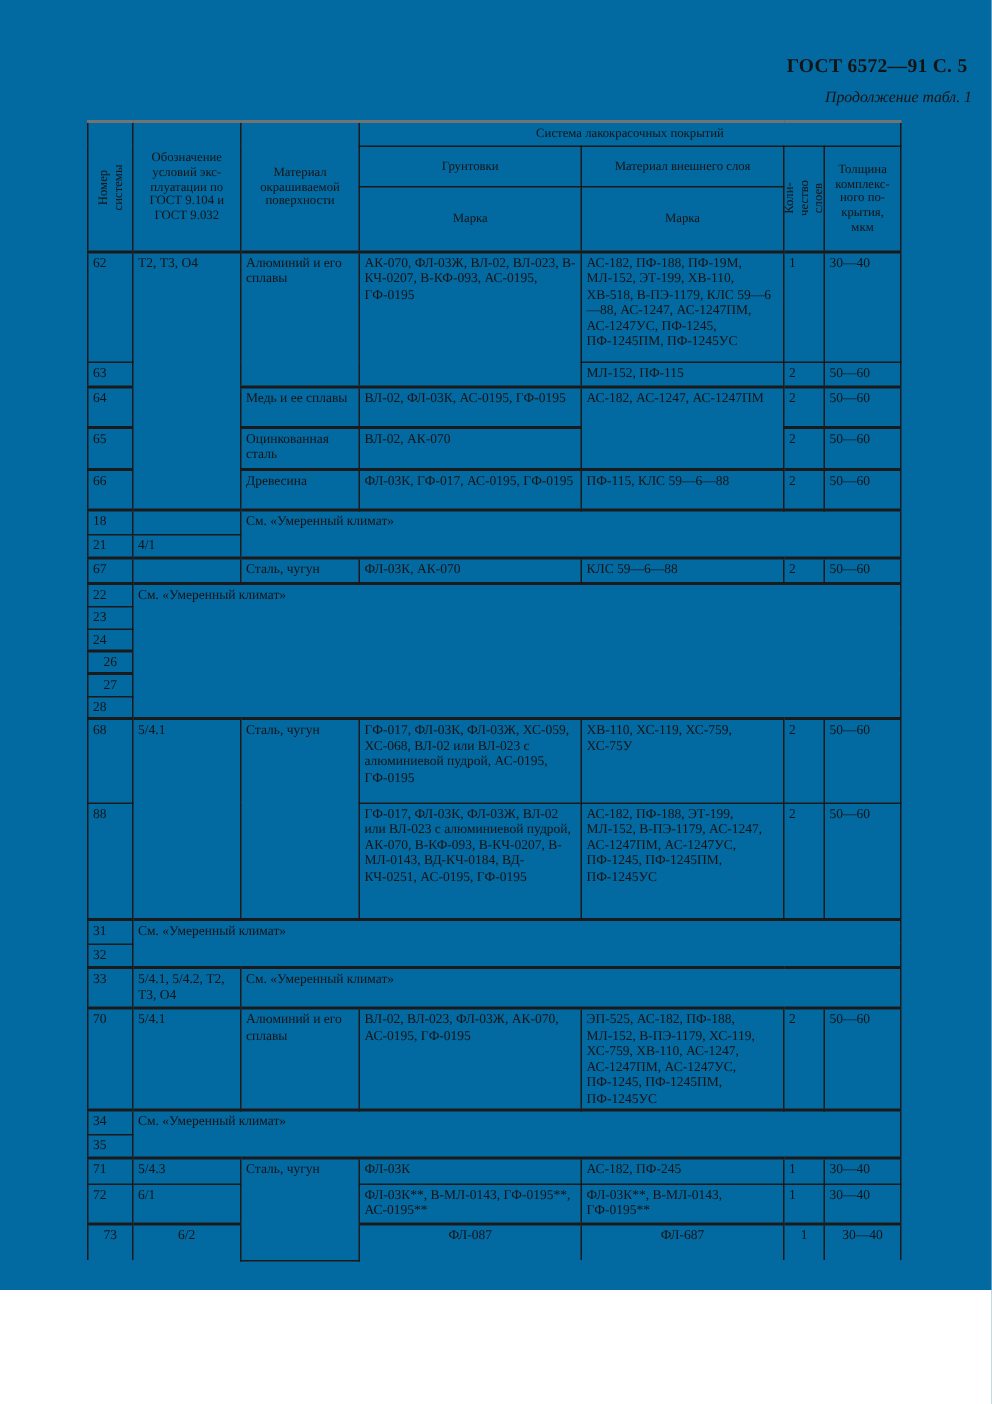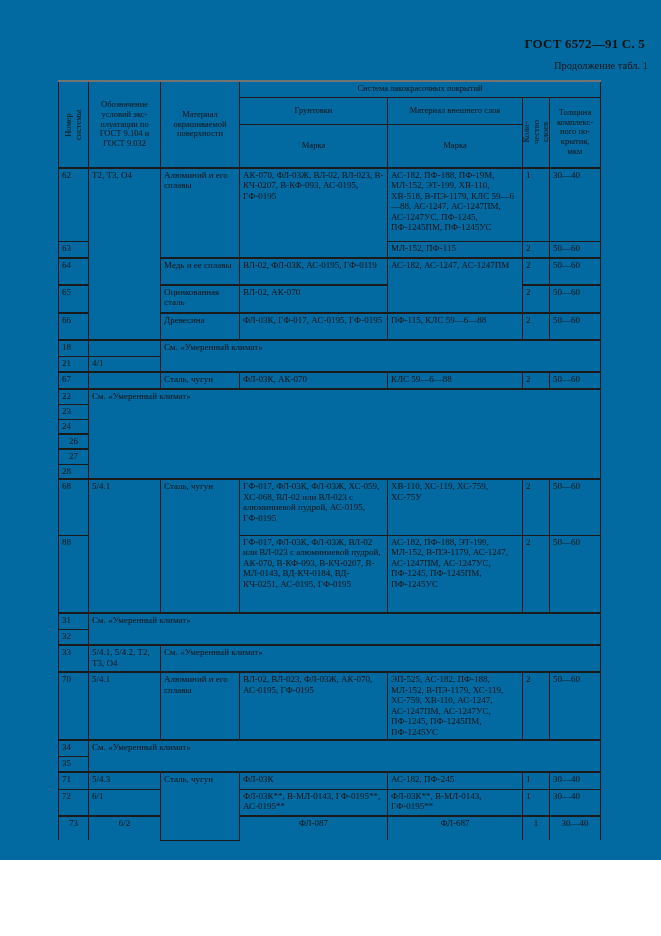--- a/index.html
+++ b/index.html
@@ -8,21 +8,21 @@
     font-family:"Liberation Serif", serif; color:#141414;
     -webkit-font-smoothing:antialiased;
   }
   .page { position:relative; width:661px; height:860px; background:#0369a1;padding-left:46px; }
   .doc-ref {
     position:absolute; top:36px; right:62px;
     font-weight:bold; font-size:13px; letter-spacing:.2px;
   }
   .cont-note {
     position:absolute; top:60px; right:59px;
-    font-size:10.5px;
+    font-style:italic; font-size:10.5px;
   }
   table.gost {
     position:absolute; left:58px; top:80px;
     border-collapse:collapse; table-layout:fixed; width:542px;
   }
   .gost td, .gost th {
     border:1px solid #1a1a1a;
     font-size:9px; line-height:1.16;
     padding:1px 3px 2px 3px;
     vertical-align:top; text-align:left;
@@ -116,21 +116,21 @@
     <tr style="height:17px">
       <td class="num">63</td>
       <td>МЛ-152, ПФ-115</td>
       <td class="num">2</td>
       <td class="ctr">50—60</td>
     </tr>
 
     <tr class="bt2" style="height:27px">
       <td class="num">64</td>
       <td>Медь и ее сплавы</td>
-      <td>ВЛ-02, ФЛ-03К, АС-0195, ГФ-0119</td>
+      <td>ВЛ-02, ФЛ-03К, АС-0195, ГФ-0195</td>
       <td rowspan="2">АС-182, АС-1247, АС-1247ПМ</td>
       <td class="num">2</td>
       <td class="ctr">50—60</td>
     </tr>
 
     <tr class="bt2" style="height:28px">
       <td class="num">65</td>
       <td>Оцинкованная сталь</td>
       <td>ВЛ-02, АК-070</td>
       <td class="num">2</td>

